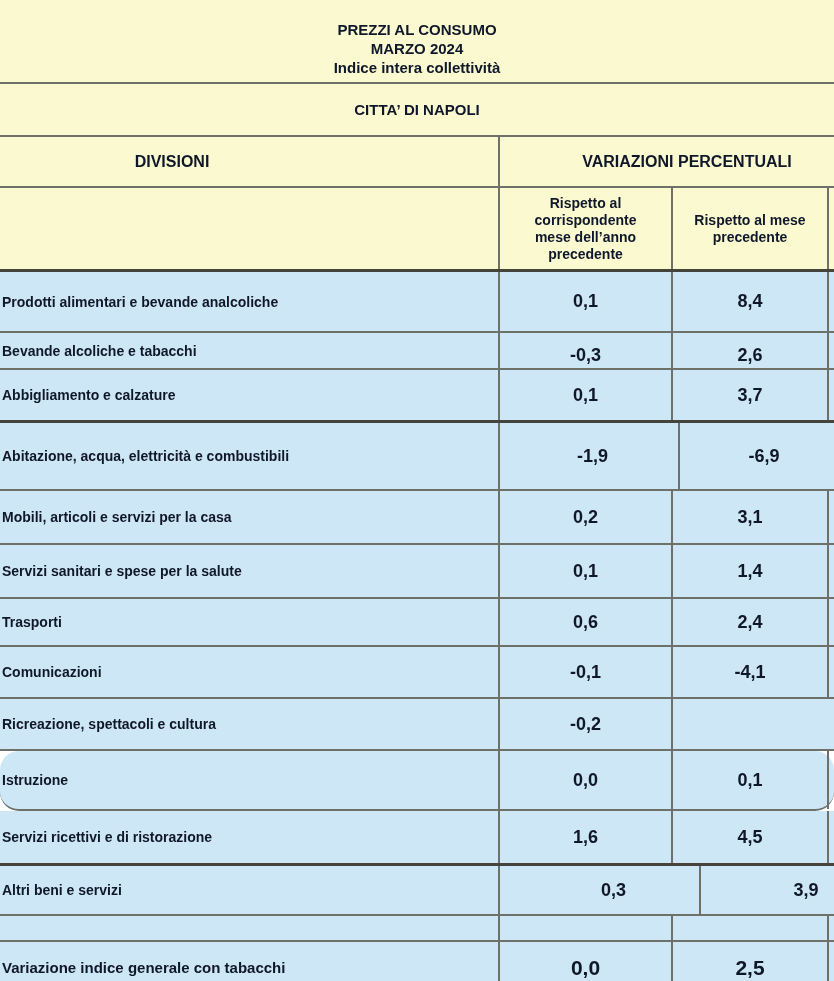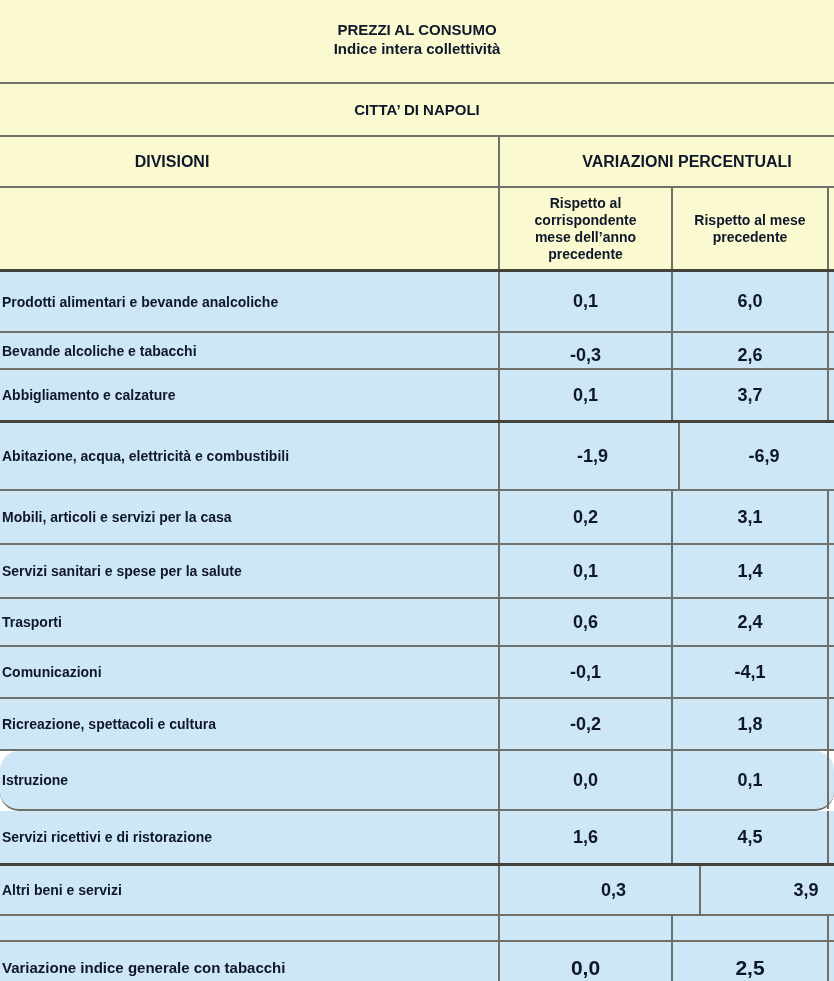--- a/index.html
+++ b/index.html
@@ -118,20 +118,21 @@
   .total-row .label-cell { font-size: 15px; }
   .total-row .value-cell { font-size: 21px; }
 </style>
 </head>
 <body>
 
 <div class="sheet">
 
   <div class="title-block yellow">
     <div>PREZZI AL CONSUMO</div>
+    <div>MARZO 2024</div>
     <div>Indice intera collettività</div>
   </div>
 
   <div class="city-row yellow">
     <span>CITTA’ DI NAPOLI</span>
   </div>
 
   <div class="colhead-row yellow">
     <div class="th-divisioni">DIVISIONI</div>
     <div class="th-variazioni">VARIAZIONI PERCENTUALI</div>
@@ -145,21 +146,21 @@
     <div class="cell v-border">
       <span class="sub-text">Rispetto al mese precedente</span>
     </div>
     <div class="cell"></div>
   </div>
 
   <div id="rows">
       <div class="grid-row blue" style="height: 61px;">
         <div class="cell label-cell">Prodotti alimentari e bevande analcoliche</div>
         <div class="cell value-cell v-border">0,1</div>
-        <div class="cell value-cell v-border">6,0</div>
+        <div class="cell value-cell v-border">8,4</div>
         <div class="cell"></div>
       </div>
       <div class="grid-row blue low-values" style="height: 37px;">
         <div class="cell label-cell">Bevande alcoliche e tabacchi</div>
         <div class="cell value-cell v-border">-0,3</div>
         <div class="cell value-cell v-border">2,6</div>
         <div class="cell"></div>
       </div>
       <div class="grid-row blue thick" style="height: 53px;">
         <div class="cell label-cell">Abbigliamento e calzature</div>
@@ -193,21 +194,20 @@
       </div>
       <div class="grid-row blue" style="height: 52px;">
         <div class="cell label-cell">Comunicazioni</div>
         <div class="cell value-cell v-border">-0,1</div>
         <div class="cell value-cell v-border">-4,1</div>
         <div class="cell"></div>
       </div>
       <div class="grid-row blue" style="height: 52px;">
         <div class="cell label-cell">Ricreazione, spettacoli e cultura</div>
         <div class="cell value-cell v-border">-0,2</div>
-        <div class="cell value-cell v-border">1,8</div>
         <div class="cell"></div>
       </div>
       <div class="grid-row blue" style="height: 60px; border-radius: 19px;">
         <div class="cell label-cell">Istruzione</div>
         <div class="cell value-cell v-border">0,0</div>
         <div class="cell value-cell v-border">0,1</div>
         <div class="cell"></div>
       </div>
       <div class="grid-row blue thick" style="height: 55px;">
         <div class="cell label-cell">Servizi ricettivi e di ristorazione</div>

